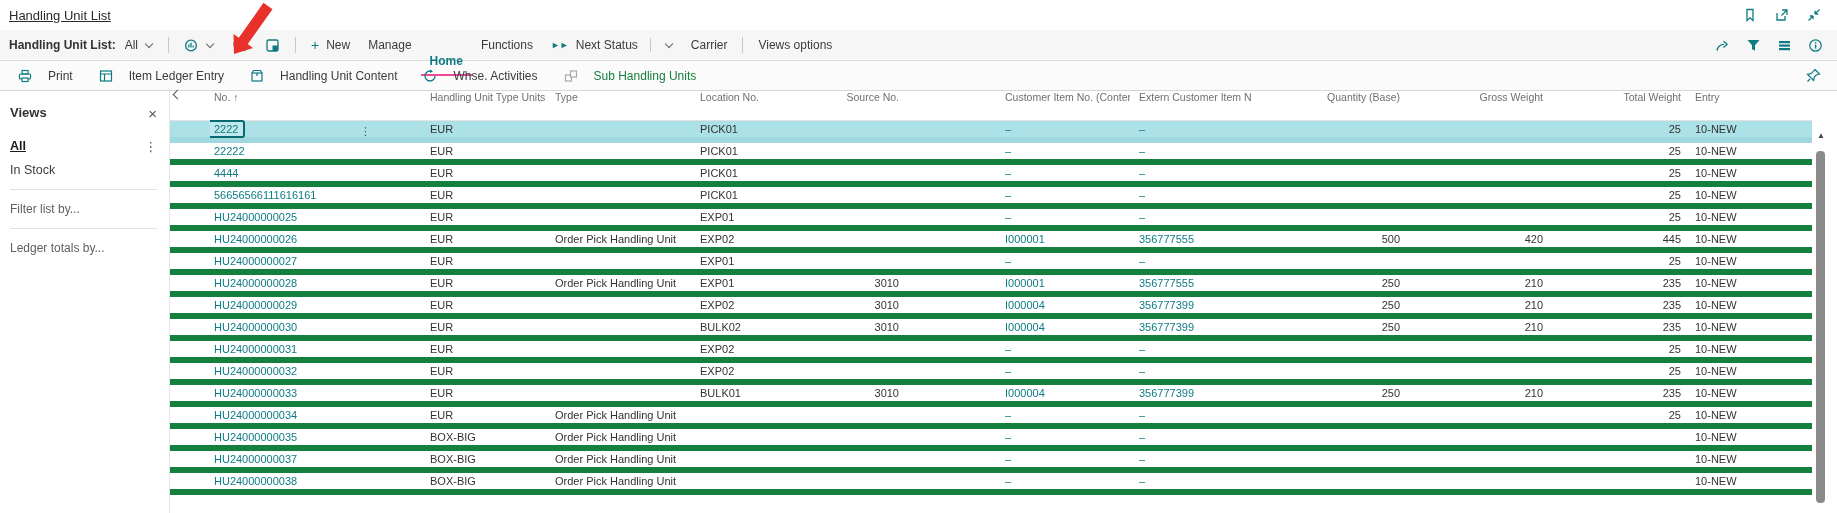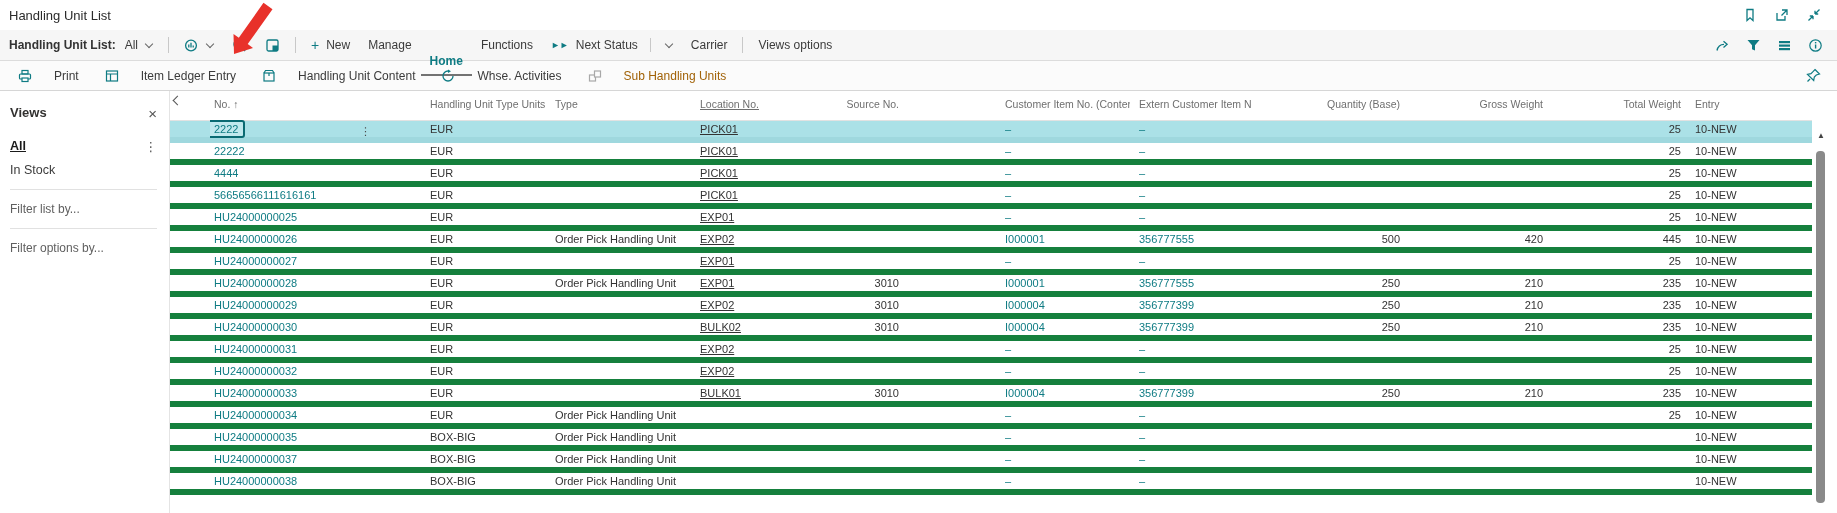--- a/index.html
+++ b/index.html
@@ -1,72 +1,72 @@
 <!DOCTYPE html>
 <html><head>
 <meta charset="utf-8">
 <style>
   * { box-sizing: border-box; margin: 0; padding: 0; }
   html,body { width:1837px; height:513px; overflow:hidden; background:#fff;
               font-family:"Liberation Sans", sans-serif; color:#333; }
 
   
   .titlebar { height:30px; display:flex; align-items:center; padding:0 16px 0 9px; background:#fff; }
-  .page-title { font-size:13px; color:#2b2b2b; }
+  .page-title { font-size:13px; color:#2b2b2b;text-decoration:underline; }
   .titlebar-icons { margin-left:auto; display:flex; gap:17px; align-items:center; }
   .ticon { width:15px; height:15px; display:inline-flex; align-items:center; justify-content:center; cursor:pointer; }
 
   
   .cmdbar { height:31px; background:#f6f6f6; border-bottom:1px solid #dcdcdc;
             display:flex; align-items:center; padding:0 14px 0 9px; font-size:12px; color:#3b3b3b; }
   .cmd-caption { font-weight:bold; color:#333; }
   .cmd-item { display:inline-flex; align-items:center; gap:5px; padding:0 9px; height:100%; cursor:pointer; white-space:nowrap; }
-  .cmd-item.active { color:#0e7b83; border-bottom:2px solid #737373; font-weight:bold; padding-top:2px;margin-top:32px; }
+  .cmd-item.active { color:#0e7b83; border-bottom:2px solid #ec4899; font-weight:bold; padding-top:2px;margin-top:32px; }
   .vsep { width:1px; height:16px; background:#c8c8c8; margin:0 6px; }
   .vsep.thin { height:14px; margin:0 3px; }
   .chev { width:6px; height:6px; border-right:1.4px solid #666; border-bottom:1.4px solid #666;
           transform:rotate(45deg); display:inline-block; margin:-3px 1px 0 3px; }
   .plus { color:#0e7b83; font-size:14px; margin-right:2px; }
   .play { color:#0e7b83; font-size:9px; margin-right:2px; }
   .cmdbar-right { margin-left:auto; display:flex; gap:16px; align-items:center; }
 
   
   .actionbar { height:30px; background:#fbfbfb; border-bottom:1px solid #d6d6d6;
                display:flex; align-items:center; padding:0 16px 0 18px; font-size:12px; color:#3b3b3b; }
-  .act-item { display:inline-flex; align-items:center; gap:22px; margin-right:26px; cursor:pointer; white-space:nowrap; }
-  .act-item.disabled { color:#a16207; cursor:default;text-align:right; }
+  .act-item { display:inline-flex; align-items:center; gap:16px; margin-right:26px; cursor:pointer; white-space:nowrap; }
+  .act-item.disabled { color:#15803d; cursor:default;text-align:right; }
   .actionbar-right { margin-left:auto; }
 
   
   .content { display:flex; height:451px; }
 
   
   .views { width:170px; border-right:1px solid #e4e4e4; padding:14px 12px 0 10px; flex:none; }
   .views-head { display:flex; align-items:flex-end; margin-bottom:14px; }
   .views-title { font-size:13px; font-weight:bold; color:#323130; }
   .views-close { margin-left:auto; color:#555; font-size:15px; cursor:pointer; line-height:12px; }
   .view-row { display:flex; align-items:center; height:24px; font-size:12.5px; color:#3b3b3b; cursor:pointer; }
   .view-row .vdots { margin-left:auto; color:#555; }
   .view-active { font-weight:bold; color:#1a1a1a; text-decoration:underline; }
   .views-div { border-top:1px solid #e1e1e1; margin:7px 0 7px 0; }
   .filter-link { font-size:12px; color:#5f5f5f; height:24px; display:flex; align-items:center; cursor:pointer; }
 
   
   .grid { width:1642px; flex:none; font-size:11px; }
-  .ghead { height:30px; display:flex; align-items:center; padding-bottom:4px; border-bottom:1px solid #e2e2e2; }
+  .ghead { height:30px; display:flex; align-items:flex-start; padding-bottom:4px; border-bottom:1px solid #e2e2e2; }
   .hcell { color:#6f6f6f; font-size:10.5px; line-height:12px; }
   .rows .row { height:22px; display:flex; align-items:center; border-bottom:6px solid #15803d; position:relative;justify-content:flex-end; }
   .row.selected { background:#abe1e7; border-color:#9fd8de; }
   .cell { overflow:hidden; white-space:nowrap; flex:none; }
 
   .c-gutter  { width:40px;  padding-left:4px; flex:none; }
   .c-no      { width:220px; padding-left:4px; }
   .c-typecode{ width:125px; }
   .c-type    { width:145px; }
-  .c-location{ width:110px;text-decoration:underline; }
+  .c-location{ width:110px; }
   .c-source  { width:95px;  text-align:right; padding-right:6px; }
   .c-custitem{ width:225px; padding-left:100px; }
   .c-extern  { width:122px; padding-left:9px; }
   .c-qty     { width:150px; text-align:right; padding-right:2px; }
   .c-gross   { width:143px; text-align:right; padding-right:2px; }
   .c-total   { width:138px; text-align:right; padding-right:2px; }
   .c-status  { width:107px; padding-left:12px; }
   .c-fill    { flex:1; }
 
   .lnk { color:#0e7b83; cursor:pointer; }
@@ -259,21 +259,21 @@
     </div>
     <div class="view-row">
       <span>In Stock</span>
     </div>
     <div class="views-div"></div>
     <div class="filter-link">
       <span>Filter list by...</span>
     </div>
     <div class="views-div"></div>
     <div class="filter-link">
-      <span>Filter options by...</span>
+      <span>Ledger totals by...</span>
     </div>
   </div>
 
   <div class="grid">
     <div class="ghead">
       <div class="c-gutter" style="padding-bottom:2px;"><i class="collapse-chev"></i></div>
 
     <div class="hcell cell c-no">No. ↑</div>
         <div class="hcell cell c-typecode">Handling Unit Type Units</div>
         <div class="hcell cell c-type">Type</div>

